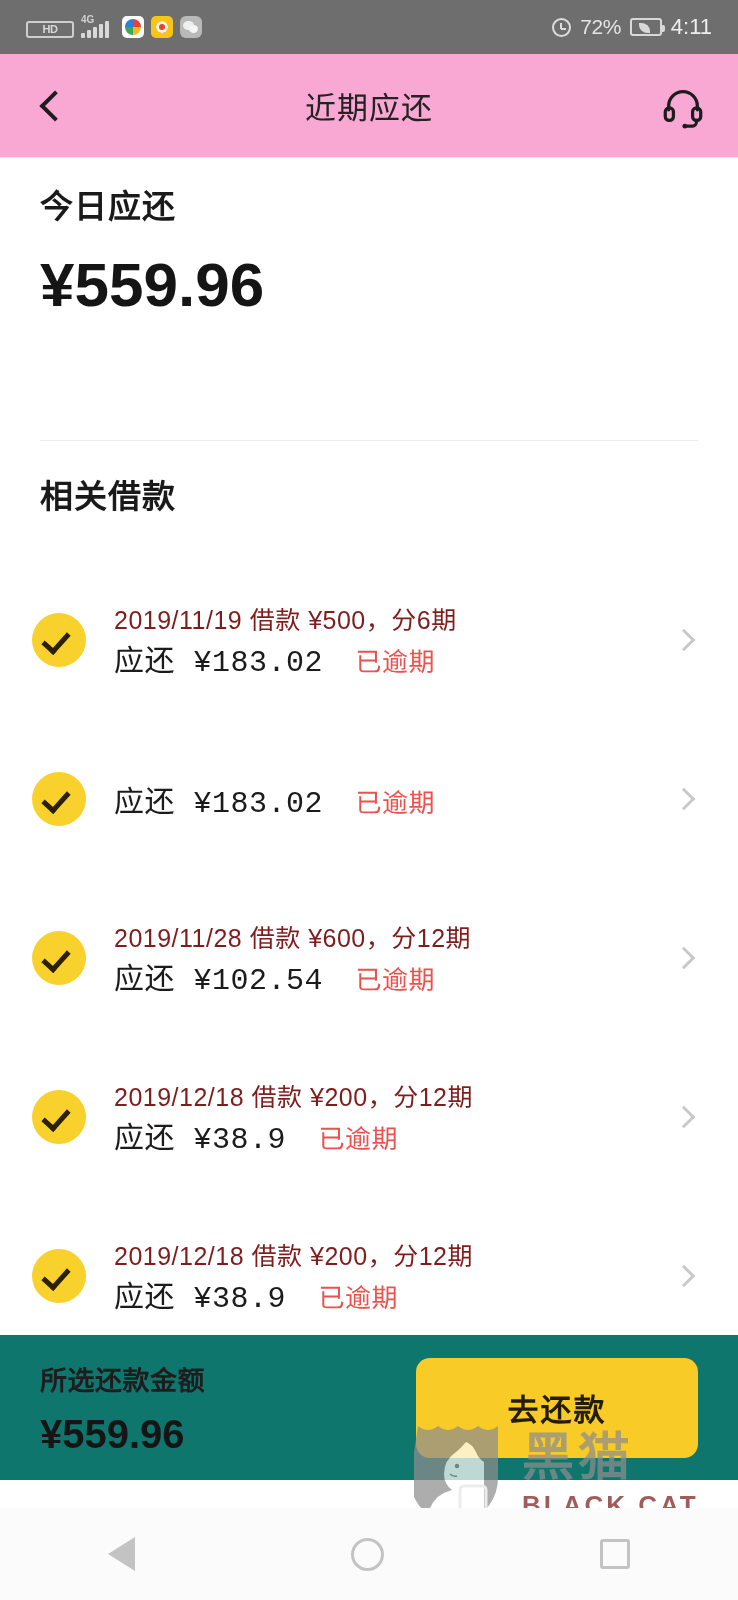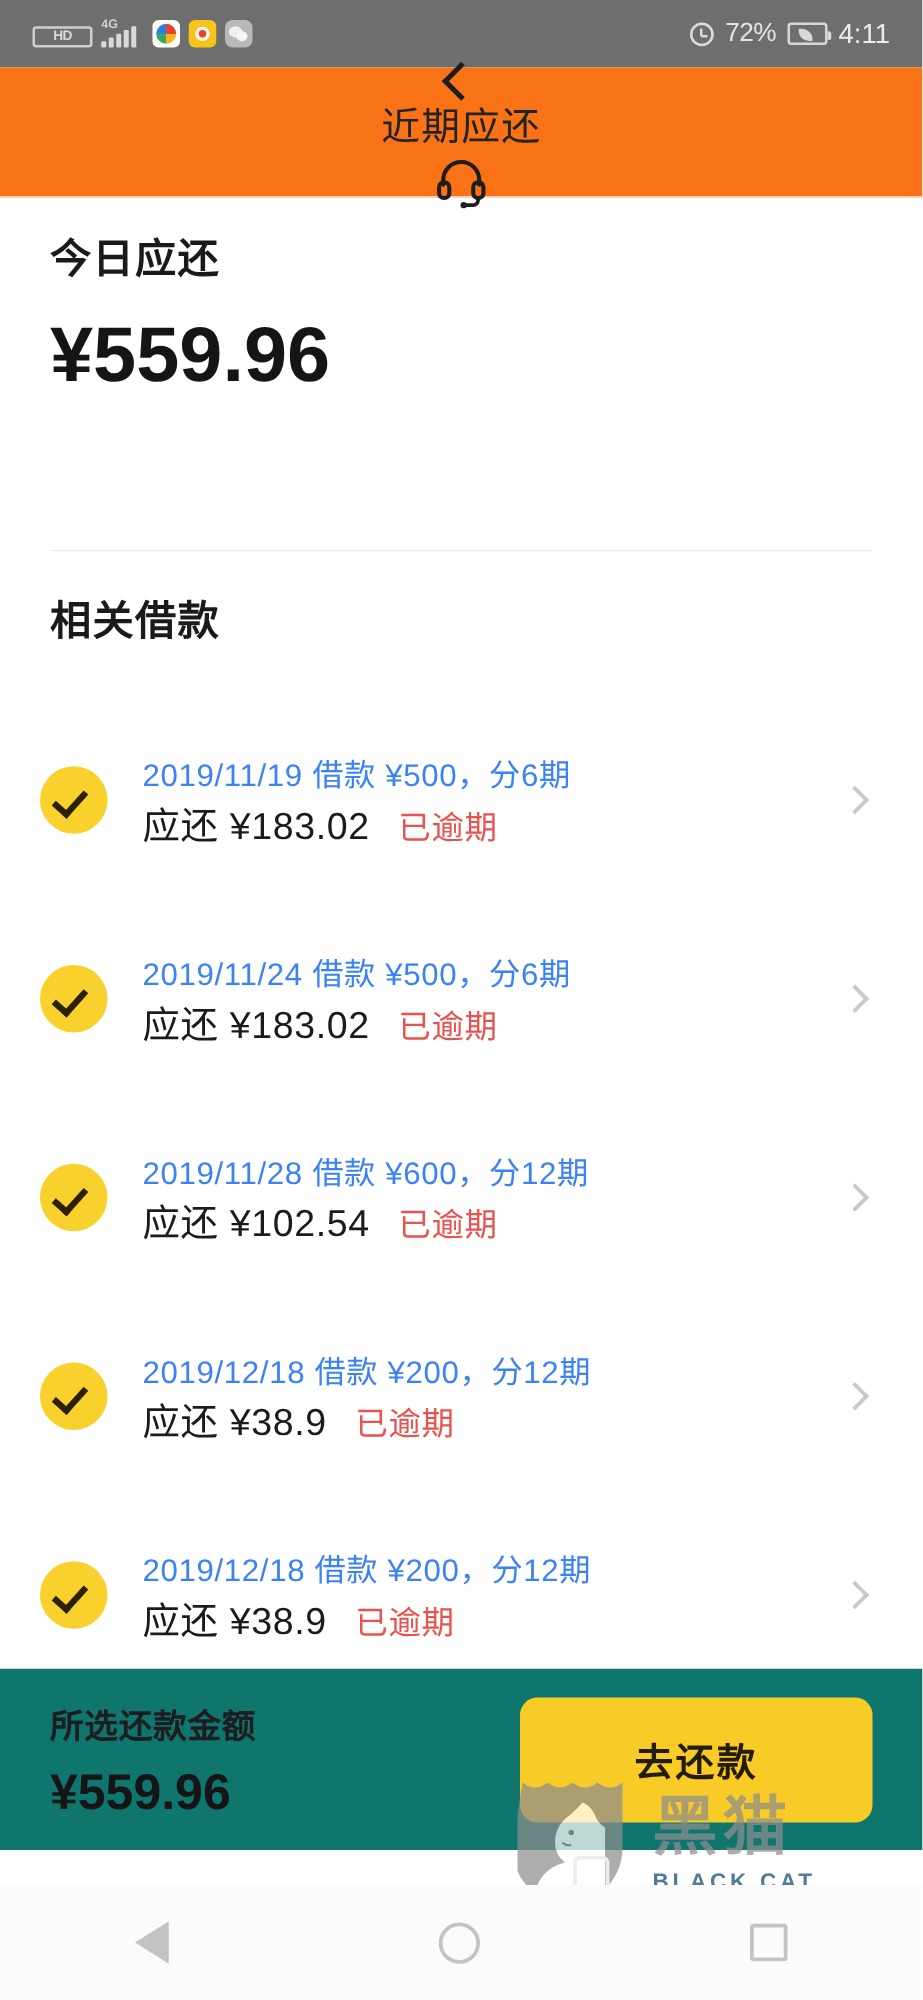--- a/index.html
+++ b/index.html
@@ -64,22 +64,22 @@
   .battery::after{content:"";position:absolute;right:-5px;top:5px;width:3px;height:7px;background:#d8d8d8;border-radius:0 2px 2px 0;}
   .battery .leaf{
     position:absolute;left:7px;top:3px;width:11px;height:10px;background:#d8d8d8;
     border-radius:0 80% 0 80%;
   }
   .clock-time{ font-size:22px; color:#ededed; letter-spacing:0px;}
 
   
   .header{
     position:absolute; top:54px; left:0; width:738px; height:104px;
-    background:#f97316; border-bottom:1px solid #efefef;
-    display:flex; align-items:center;flex-direction:column;
+    background:#f9a8d4; border-bottom:1px solid #efefef;
+    display:flex; align-items:center;
   }
   .back-btn{ width:110px; height:104px; display:flex; align-items:center; justify-content:center; }
   .chev-left{
     width:22px;height:22px;border-left:4px solid #1d1d1d;border-bottom:4px solid #1d1d1d;
     transform:rotate(45deg);
   }
   .page-title{
     flex:1; text-align:center; font-size:31px; color:#232323;
     letter-spacing:1px; font-weight:400;
   }
@@ -110,22 +110,22 @@
   .check{
     width:54px;height:54px;border-radius:50%;background:#f8d12c;
     flex:0 0 54px; position:relative; margin-right:28px;
   }
   .check::after{
     content:""; position:absolute; left:16px; top:14px;
     width:11px; height:21px; border-right:5px solid #2b2100; border-bottom:5px solid #2b2100;
     transform:rotate(42deg);
   }
   .loan-text{ flex:1; }
-  .loan-meta{ font-size:25px; color:#3b82f6; letter-spacing:0.5px; }
-  .loan-due{ font-size:30px; color:#1b1b1b; letter-spacing:0.5px; }
+  .loan-meta{ font-size:25px; color:#7f1d1d; letter-spacing:0.5px; }
+  .loan-due{ font-size:30px; color:#1b1b1b; letter-spacing:0.5px;font-family:Liberation Mono, monospace; }
   .overdue{ color:#e9534f; font-size:26px; margin-left:14px; }
   .chev-right{
     width:16px;height:16px;border-right:3px solid #c9c9c9;border-top:3px solid #c9c9c9;
     transform:rotate(45deg); flex:0 0 16px; margin-right:6px;
   }
 
   
   .bottom-bar{
     position:absolute; top:1335px; left:0; width:738px; height:145px;
     background:#0f766e; display:flex; align-items:center; padding:0 40px;
@@ -141,21 +141,21 @@
   }
 
   
   .watermark{
     position:absolute; right:8px; bottom:66px; width:316px; height:116px;
     display:flex; align-items:center; gap:12px; opacity:0.72;
   }
   .wm-shield{ width:96px; height:112px; flex:0 0 96px; }
   .wm-text{ display:flex; flex-direction:column; justify-content:center; }
   .wm-cn{ font-size:52px; font-weight:bold; color:#8e8e8e; letter-spacing:4px; line-height:1; }
-  .wm-en{ font-size:18px; font-weight:bold; color:#0c4a6e; letter-spacing:3px; margin-top:7px; }
+  .wm-en{ font-size:26px; font-weight:bold; color:#7f1d1d; letter-spacing:3px; margin-top:7px; }
 
   
   .navbar{
     position:absolute; bottom:0; left:0; width:738px; height:92px;
     background:#fbfbfb; display:flex; align-items:center; justify-content:space-around;
   }
   .nav-back{
     width:0;height:0;border-top:17px solid transparent;border-bottom:17px solid transparent;
     border-right:27px solid #c3c3c3;
   }
@@ -227,21 +227,20 @@
           <span>应还 ¥183.02</span>
           <span class="overdue">已逾期</span>
         </div>
       </div>
       <span class="chev-right"></span>
     </div>
 
     <div class="loan-row">
       <div class="check"></div>
       <div class="loan-text">
-        <div class="loan-meta">2019/11/24 借款 ¥500，分6期</div>
         <div class="loan-due">
           <span>应还 ¥183.02</span>
           <span class="overdue">已逾期</span>
         </div>
       </div>
       <span class="chev-right"></span>
     </div>
 
     <div class="loan-row">
       <div class="check"></div>

